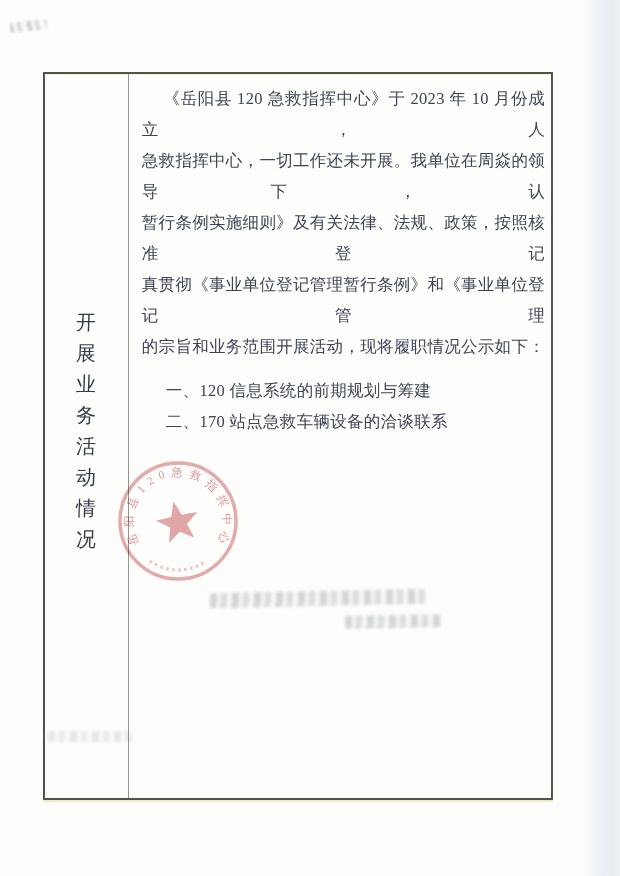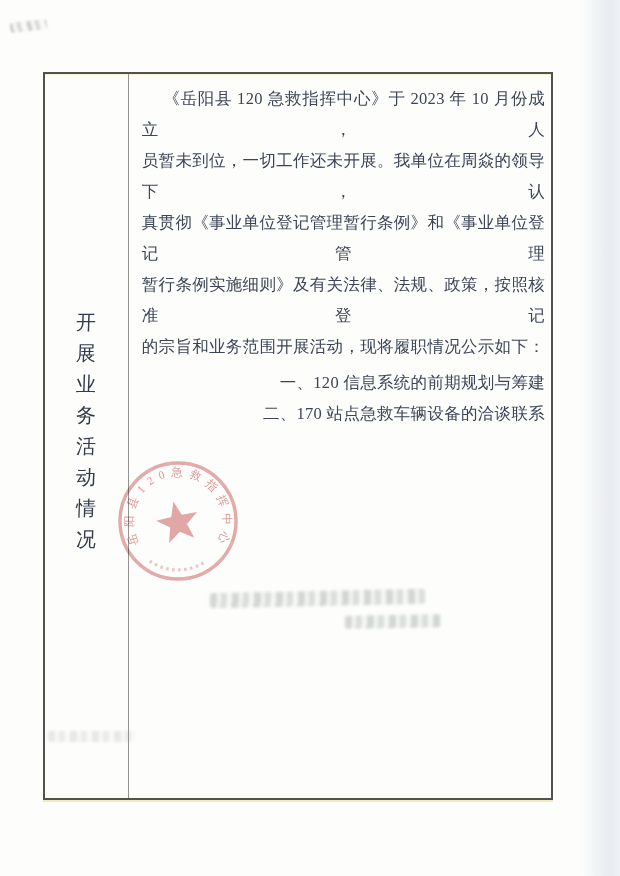--- a/index.html
+++ b/index.html
@@ -54,21 +54,21 @@
     white-space:nowrap;
     letter-spacing:0.3px;
     text-align:center;
   }
   .jline{
     white-space:normal;
     text-align:justify;
     text-align-last:justify;
   }
   .indent{ text-indent:1.3em; }
-  .list{ margin-top:6px;text-align:right; }
+  .list{ margin-top:14px; }
   .list-item{
     margin:0;
     padding-left:24px;
     font-size:16.5px;
     line-height:30.5px;
     letter-spacing:0.3px;
     white-space:nowrap;
   }
   
   .seal{
@@ -116,23 +116,23 @@
       <div class="vchar">业</div>
       <div class="vchar">务</div>
       <div class="vchar">活</div>
       <div class="vchar">动</div>
       <div class="vchar">情</div>
       <div class="vchar">况</div>
     </div>
 
     <div class="cell-content">
       <p class="para-line jline indent">《岳阳县 120 急救指挥中心》于 2023 年 10 月份成立，人</p>
-      <p class="para-line jline">员暂未到位，一切工作还未开展。我单位在周焱的领导下，认</p>
+      <p class="para-line jline">急救指挥中心，一切工作还未开展。我单位在周焱的领导下，认</p>
+      <p class="para-line jline">暂行条例实施细则》及有关法律、法规、政策，按照核准登记</p>
       <p class="para-line jline">真贯彻《事业单位登记管理暂行条例》和《事业单位登记管理</p>
-      <p class="para-line jline">暂行条例实施细则》及有关法律、法规、政策，按照核准登记</p>
       <p class="para-line">的宗旨和业务范围开展活动，现将履职情况公示如下：</p>
       <div class="list">
         <p class="list-item">一、120 信息系统的前期规划与筹建</p>
         <p class="list-item">二、170 站点急救车辆设备的洽谈联系</p>
       </div>
     </div>
 
   </div>
 
   <svg class="seal" viewBox="0 0 130 130" aria-hidden="true">

